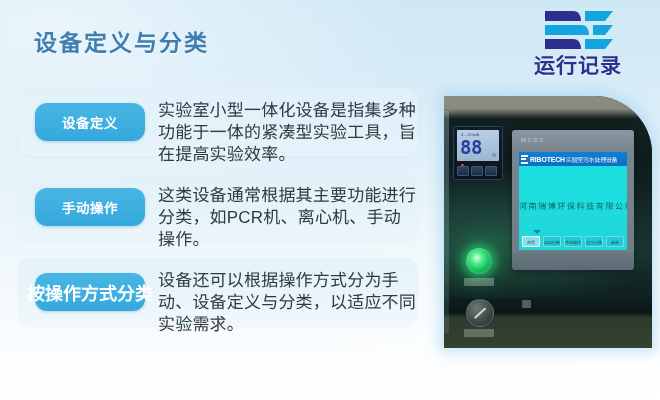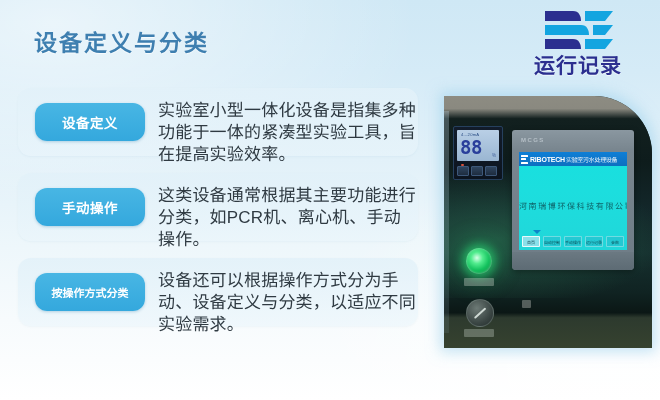--- a/index.html
+++ b/index.html
@@ -116,21 +116,21 @@
     font-size: 13.5px;
     font-weight: bold;
     letter-spacing: 0.5px;
     display: flex;
     align-items: center;
     justify-content: center;
     box-sizing: border-box;
     white-space: nowrap;
   }
   .badge.wide {
-    font-size: 11px;
+    font-size: 18px;
     letter-spacing: 0;
   }
   .body-text {
     position: absolute;
     left: 158px;
     top: 12px;
     width: 258px;
     font-size: 17px;
     line-height: 22px;
     color: #2f3a42;

